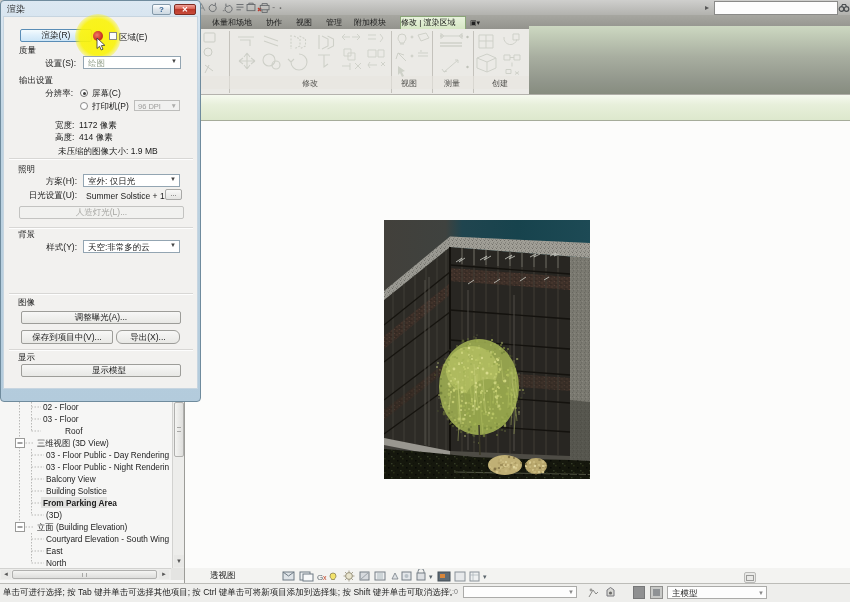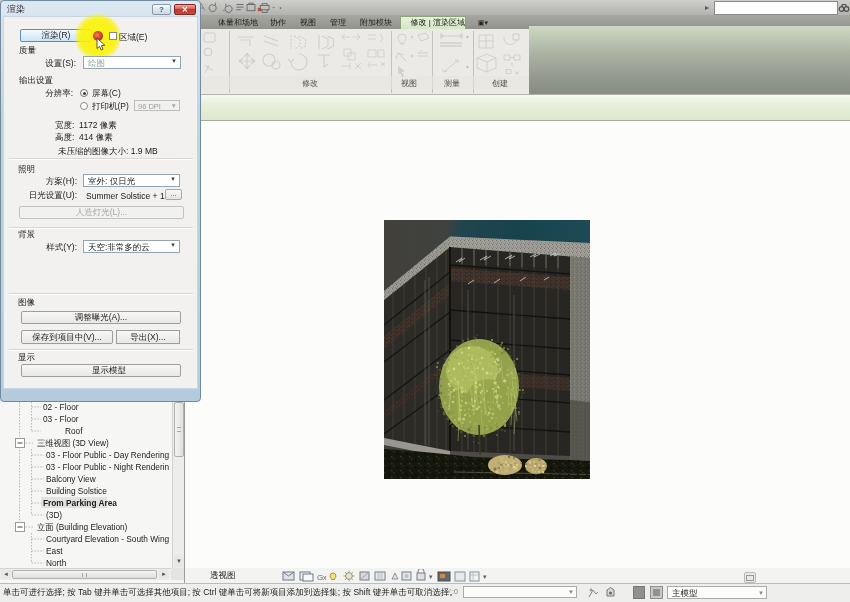--- a/index.html
+++ b/index.html
@@ -4,21 +4,21 @@
 <style>
 html,body{margin:0;padding:0;}
 body{width:850px;height:602px;overflow:hidden;position:relative;
   font-family:"Liberation Sans",sans-serif;background:#fbfbfa;}
 .abs{position:absolute;}
 #titlebar{left:0;top:0;width:850px;height:15px;
   background:linear-gradient(#cfcfcd,#b2b2ae);}
 #tabrow{left:0;top:15px;width:850px;height:14px;
   background:linear-gradient(#a7a7a1,#93938d);}
 .tab{position:absolute;top:2px;height:12px;font-size:8px;color:#1c1c1c;
-  line-height:12px;text-align:right;}
+  line-height:12px;text-align:left;}
 #ribbon{left:0;top:29px;width:850px;height:66px;background:#ebeae6;}
 #ribbonright{left:529px;top:26px;width:321px;height:69px;
   background:linear-gradient(#cdd8c2 0%,#c3cdb8 12%,#a8aea0 45%,#90958a 82%,#868c7e 100%);}
 #optionsbar{left:0;top:95px;width:850px;height:26px;
   background:linear-gradient(#f6faef 0%,#e7efda 40%,#dde8cd 100%);
   border-bottom:1px solid #a6ac9a;box-sizing:border-box;}
 #canvas{left:185px;top:121px;width:665px;height:462px;background:#fcfcfb;}
 #projpanel{left:0;top:121px;width:185px;height:462px;background:#f6f6f5;
   border-right:1px solid #9c9c98;box-sizing:border-box;}
 #viewbar{left:185px;top:568px;width:665px;height:15px;background:#f3f3f1;}
@@ -1029,18 +1029,18 @@
     <div class="abs" style="left:17px;top:228px;">背景</div>
     <div class="abs" style="left:30px;top:241px;width:46px;text-align:right;">样式(Y):</div>
     <div class="abs" style="left:82px;top:239px;width:97px;height:13px;background:#fff;border:1px solid #93a5b2;box-sizing:border-box;">
       <span style="position:absolute;left:4px;top:1px;">天空:非常多的云</span>
       <span style="position:absolute;right:3px;top:1px;color:#444;font-size:6px;">▼</span>
       </div>
     <div class="abs" style="left:8px;top:292px;width:184px;height:1px;background:#d8d7d5;border-bottom:1px solid #fdfdfd;"></div>
     <div class="abs" style="left:17px;top:296px;">图像</div>
     <div class="abs" style="left:20px;top:310px;width:160px;height:13px;background:linear-gradient(#f7f7f6,#e8e8e5);border:1px solid #9d9d99;border-radius:2px;box-sizing:border-box;text-align:center;line-height:11px;">调整曝光(A)...</div>
     <div class="abs" style="left:20px;top:329px;width:92px;height:14px;background:linear-gradient(#f7f7f6,#e8e8e5);border:1px solid #9d9d99;border-radius:2px;box-sizing:border-box;text-align:center;line-height:12px;">保存到项目中(V)...</div>
-    <div class="abs" style="left:115px;top:329px;width:64px;height:14px;background:linear-gradient(#f7f7f6,#e8e8e5);border:1px solid #9d9d99;border-radius:0;box-sizing:border-box;text-align:center;line-height:12px;">导出(X)...</div>
+    <div class="abs" style="left:115px;top:329px;width:64px;height:14px;background:linear-gradient(#f7f7f6,#e8e8e5);border:1px solid #9d9d99;border-radius:6px;box-sizing:border-box;text-align:center;line-height:12px;">导出(X)...</div>
     <div class="abs" style="left:8px;top:348px;width:184px;height:1px;background:#d8d7d5;border-bottom:1px solid #fdfdfd;"></div>
     <div class="abs" style="left:17px;top:351px;">显示</div>
     <div class="abs" style="left:20px;top:363px;width:160px;height:13px;background:linear-gradient(#f7f7f6,#e8e8e5);border:1px solid #9d9d99;border-radius:2px;box-sizing:border-box;text-align:center;line-height:11px;padding-left:16px;">显示模型</div>
   </div>
 </div>
 
 </body></html>

